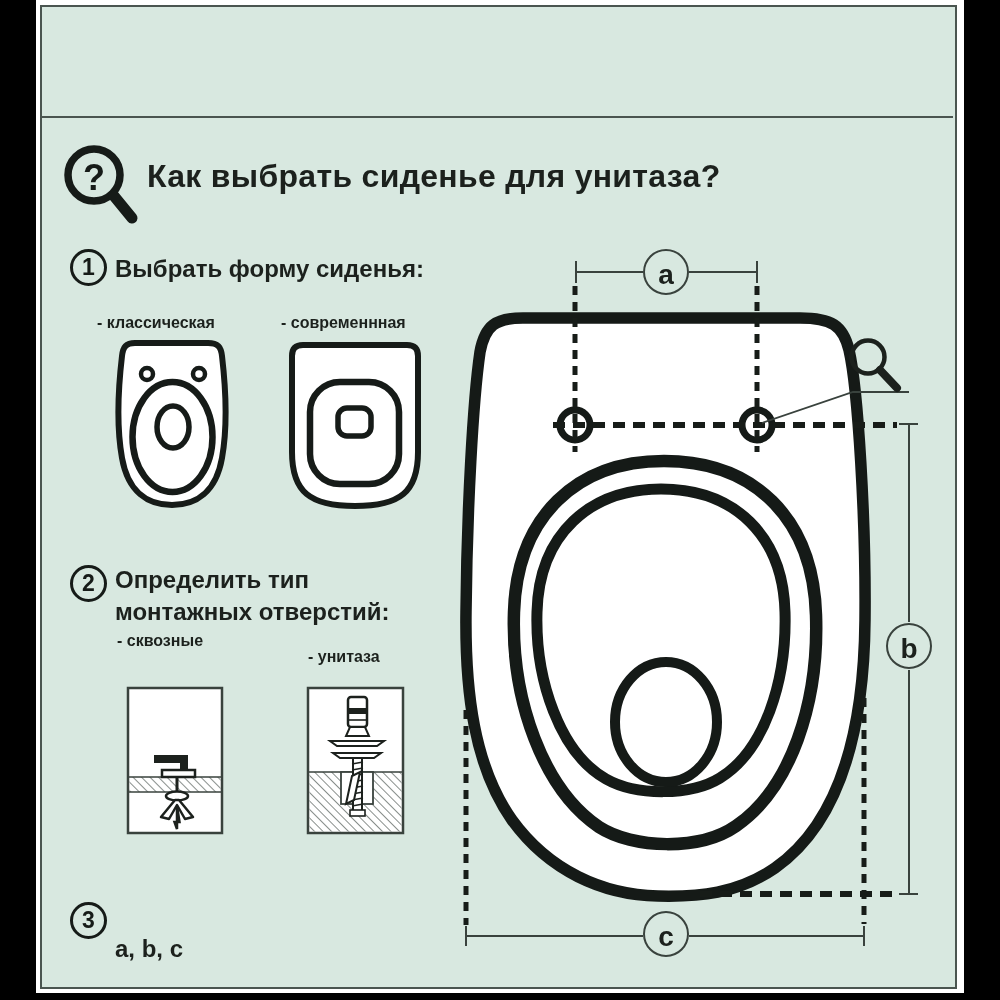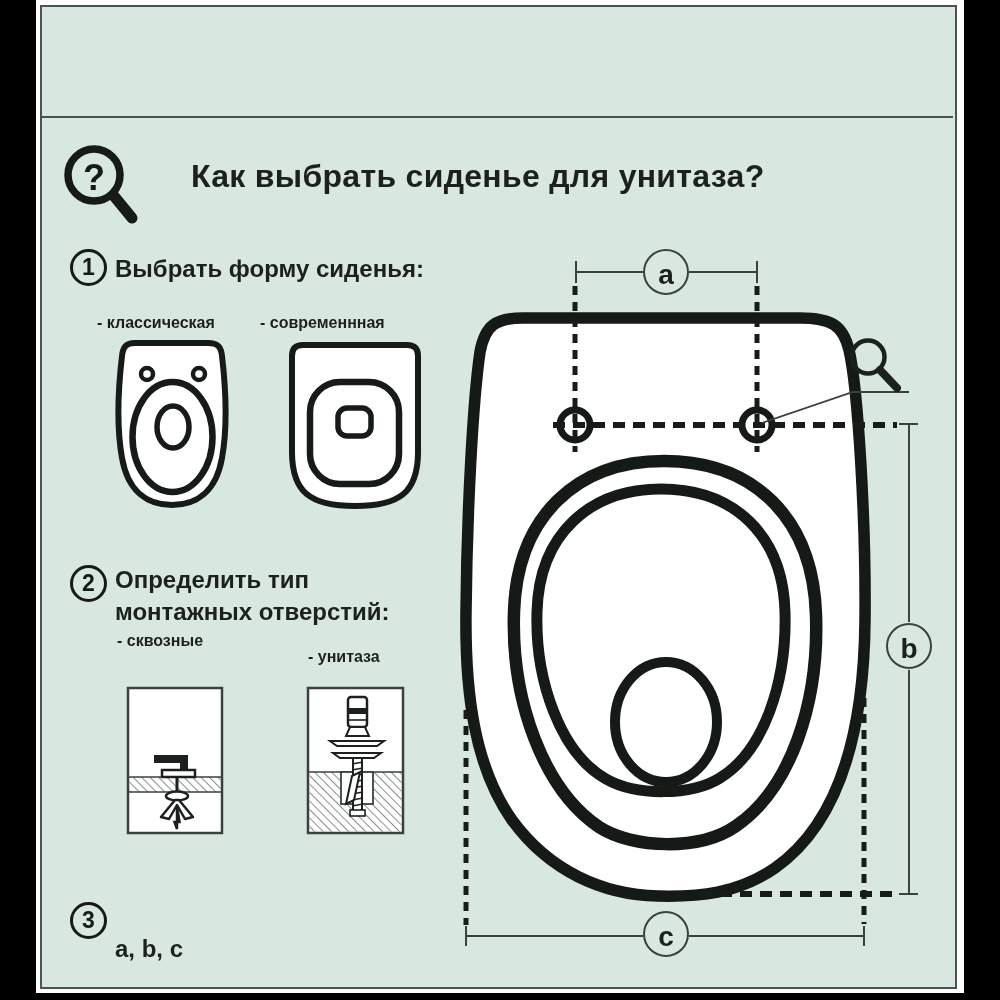--- a/index.html
+++ b/index.html
@@ -6,21 +6,21 @@
   .canvas{position:relative;width:1000px;height:1000px;background:#ffffff;overflow:hidden;
           font-family:"Liberation Sans","DejaVu Sans",sans-serif;color:#1c211d;}
   .strip{position:absolute;background:#000;}
   .strip-left{left:0;top:0;width:36px;height:1000px;}
   .strip-right{left:964px;top:0;width:36px;height:1000px;}
   .strip-bottom{left:0;top:993px;width:1000px;height:7px;}
   .panel{position:absolute;left:40px;top:5px;width:913px;height:980px;
          background:#d8e8e0;border:2px solid #4a5550;}
   .divider{position:absolute;left:42px;top:116px;width:911px;height:0;border-top:2px solid #4a5550;}
   .abs{position:absolute;}
-  .title{font-size:32px;font-weight:800;letter-spacing:.3px;color:#1c211d;white-space:nowrap;margin-left:44px;}
+  .title{font-size:32px;font-weight:800;letter-spacing:.3px;color:#1c211d;white-space:nowrap;}
   .step-circle{width:37px;height:37px;box-sizing:border-box;border:3.5px solid #161b18;border-radius:50%;
                display:flex;align-items:center;justify-content:center;
                font-size:23px;font-weight:800;color:#161b18;}
   .step-title{font-size:24px;font-weight:800;line-height:32px;white-space:nowrap;}
   .opt-label{font-size:16px;font-weight:800;white-space:nowrap;}
   svg{display:block;}
 </style>
 </head>
 <body>
 
@@ -37,21 +37,21 @@
     <circle cx="37" cy="37" r="26" fill="none" stroke="#161b18" stroke-width="7.5"></circle>
     <text x="37" y="39" text-anchor="middle" dominant-baseline="central" font-size="36" font-weight="800" fill="#161b18">?</text>
     <line x1="57" y1="58" x2="75" y2="80" stroke="#161b18" stroke-width="11" stroke-linecap="round"></line>
   </svg>
   <div class="abs title" style="left:147px;top:158px;">Как выбрать сиденье для унитаза?</div>
 
   <div class="abs step-circle" style="left:70px;top:249px;">1</div>
   <div class="abs step-title" style="left:115px;top:253px;">Выбрать форму сиденья:</div>
 
   <div class="abs opt-label" style="left:97px;top:314px;">- классическая</div>
-  <div class="abs opt-label" style="left:260px;top:314px;">- современнная</div>
+  <div class="abs opt-label" style="left:281px;top:314px;">- современнная</div>
 
   <svg class="abs" style="left:100px;top:335px;" width="140" height="180" viewBox="100 335 140 180">
     <path d="M 135 343 L 208 343 C 218 343 221 347 222 356 C 226 390 227 430 222 458
              C 216 492 196 505 172 505 C 148 505 128 492 122 458
              C 117 430 118 390 122 356 C 123 347 126 343 135 343 Z" fill="#ffffff" stroke="#161b18" stroke-width="6"></path>
     <circle cx="147" cy="374" r="6" fill="#ffffff" stroke="#161b18" stroke-width="4.5"></circle>
     <circle cx="199" cy="374" r="6" fill="#ffffff" stroke="#161b18" stroke-width="4.5"></circle>
     <ellipse cx="172.5" cy="437" rx="40" ry="55" fill="#ffffff" stroke="#161b18" stroke-width="6.5"></ellipse>
     <ellipse cx="173" cy="427" rx="16" ry="21" fill="#ffffff" stroke="#161b18" stroke-width="5.5"></ellipse>
   </svg>

